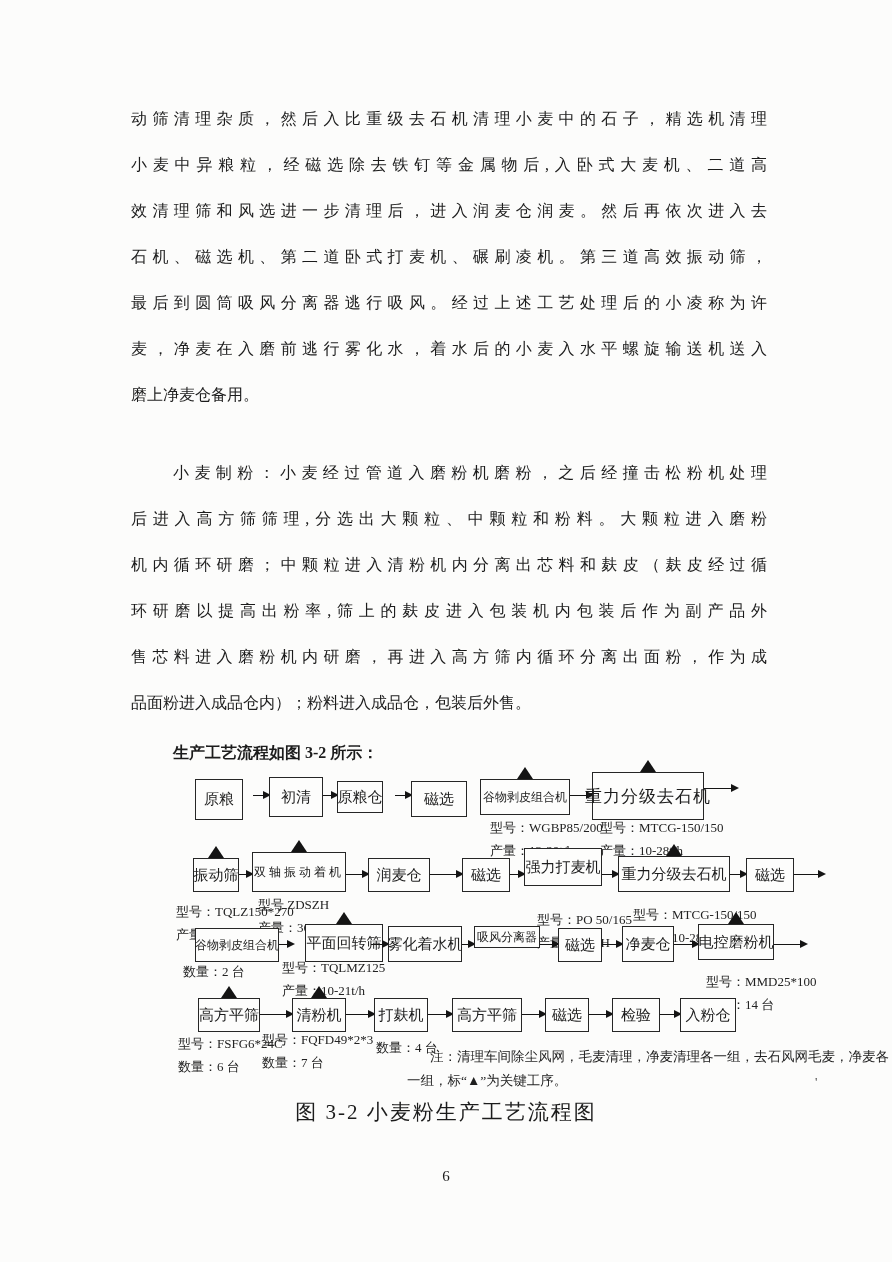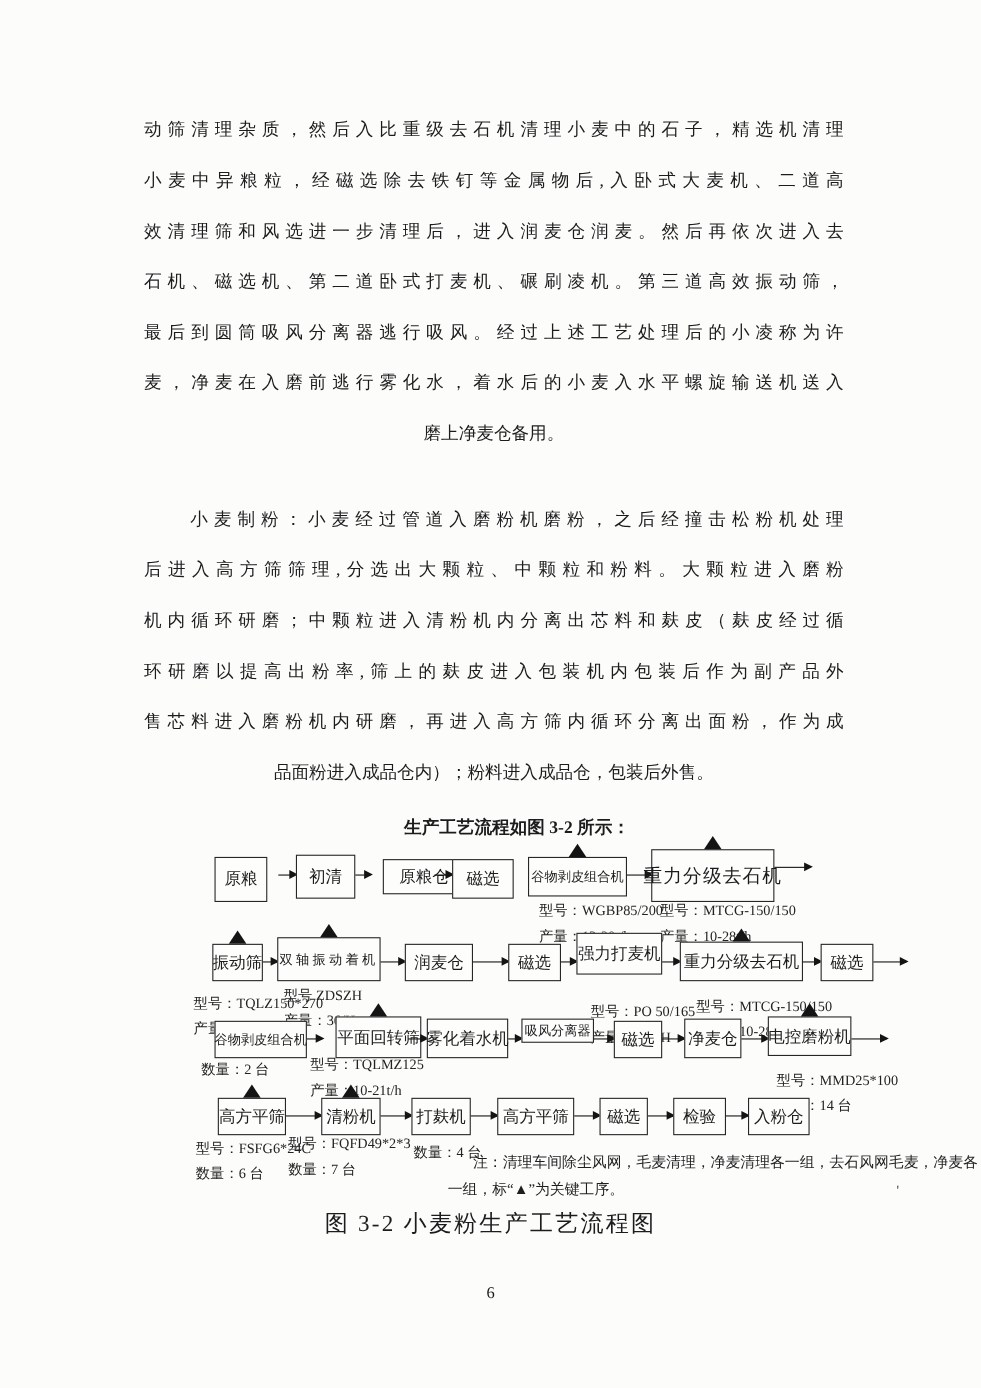--- a/index.html
+++ b/index.html
@@ -11,21 +11,21 @@
     color:#1c1c1c;
     font-family:"Liberation Serif","DejaVu Serif",serif;
     overflow:hidden;
   }
   .body-text{
     position:absolute;left:131px;top:96px;width:636px;
     font-size:16px;line-height:46px;
   }
   .tline{white-space:nowrap;}
   .jl{text-align:justify;text-align-last:justify;white-space:normal;}
-  .pl{text-align:center;}
+  .pl{text-align:left;}
   .ind{text-indent:42px;}
   .p2{margin-top:32px;}
   .intro{margin-top:4px;font-weight:bold;}
 
   
   .flow{
     position:absolute;left:0;top:760px;width:892px;height:342px;
     font-family:"Liberation Serif","DejaVu Serif",serif;
   }
   .fnode{
@@ -94,21 +94,21 @@
   <div class="flow">
 
     <div class="fnode" style="left:195px;top:19px;width:48px;height:41px">
         <span>原粮</span>
       </div>
     <i class="arr" style="left:253px;top:35px;width:16px"></i>
     <div class="fnode" style="left:269px;top:17px;width:54px;height:40px">
         <span>初清</span>
       </div>
     <i class="arr" style="left:323px;top:35px;width:14px"></i>
-    <div class="fnode" style="left:348px;top:21px;width:75px;height:32px">
+    <div class="fnode" style="left:337px;top:21px;width:46px;height:32px">
         <span>原粮仓</span>
       </div>
     <i class="arr" style="left:395px;top:35px;width:16px"></i>
     <div class="fnode" style="left:411px;top:21px;width:56px;height:36px">
         <span>磁选</span>
       </div>
     <div class="fnode small" style="left:480px;top:19px;width:90px;height:36px">
         <i class="tri"></i>
         <span>谷物剥皮组合机</span>
       </div>

